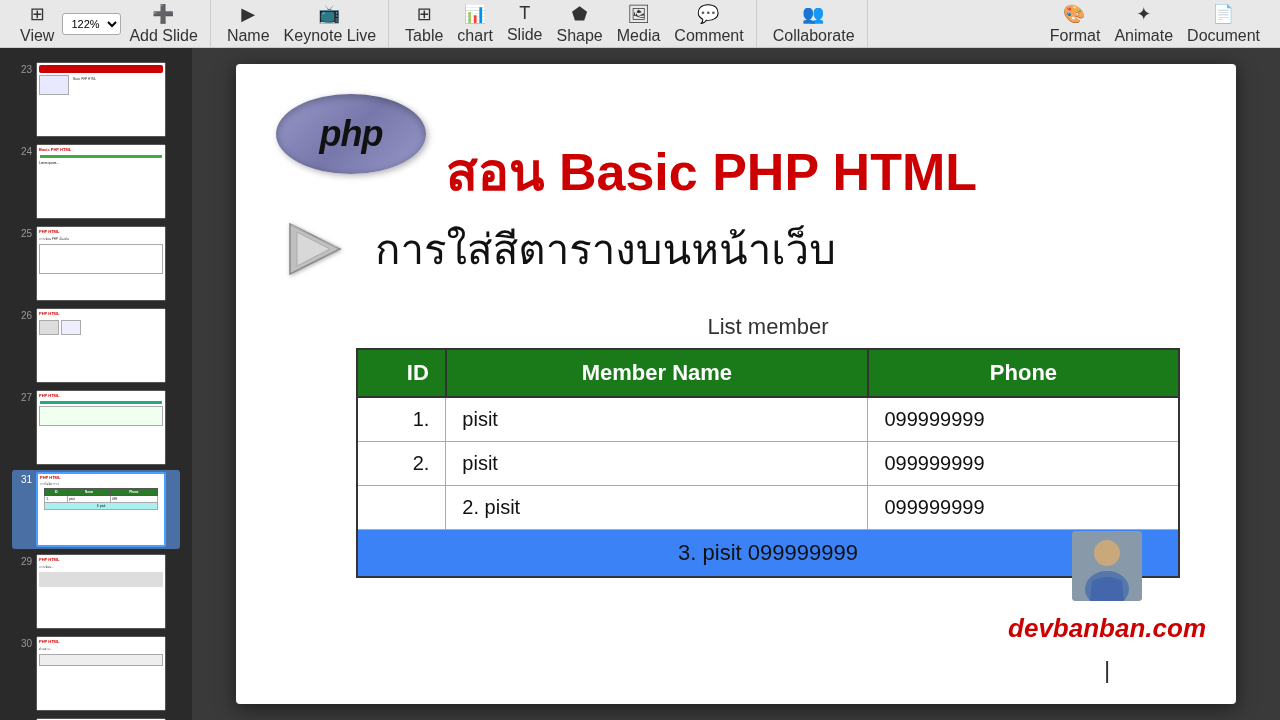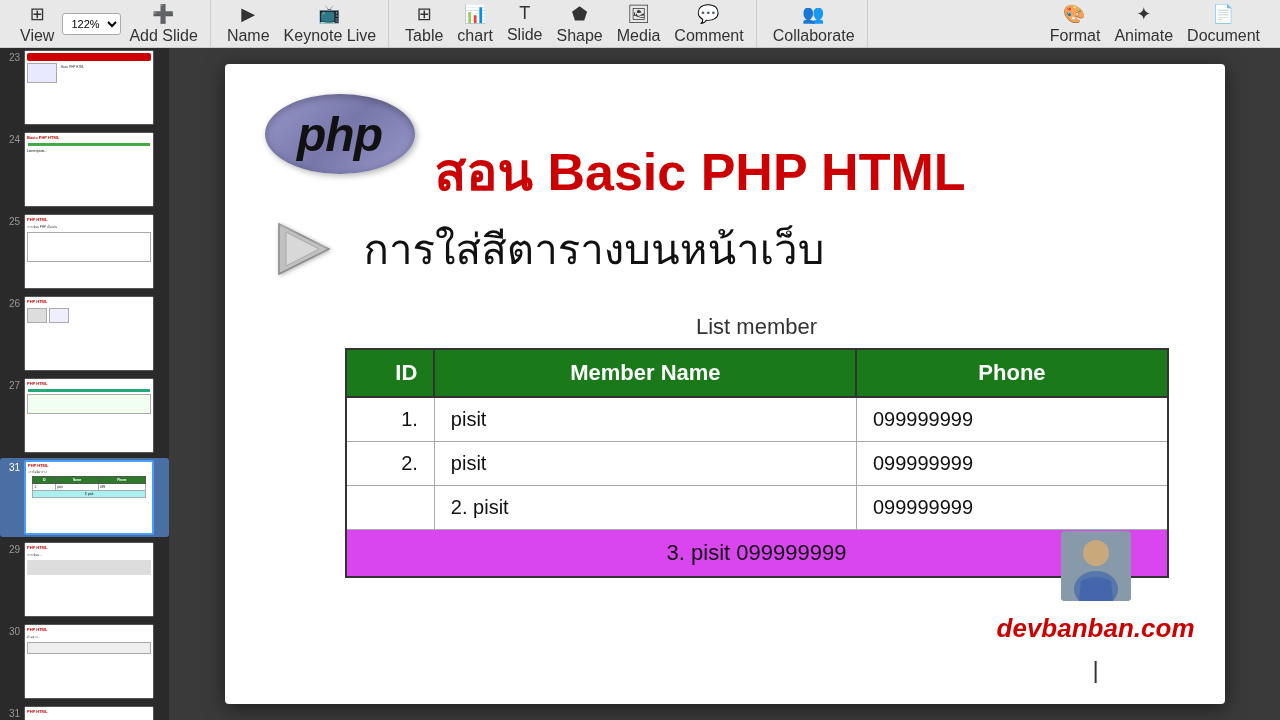--- a/index.html
+++ b/index.html
@@ -56,24 +56,24 @@
 
     
     .main-layout {
       display: flex;
       height: 672px;
       background: #2a2a2a;
     }
 
     
     .sidebar {
-      width: 169px;
+      width: 192px;
       background: #2a2a2a;
       overflow-y: auto;
-      padding: 0;
+      padding: 12px;
       display: flex;
       flex-direction: column;
       gap: 3px;
     }
     .slide-thumb {
       display: flex;
       align-items: flex-start;
       gap: 4px;
       cursor: pointer;
       padding: 2px;
@@ -144,21 +144,21 @@
       height: 80px;
       background: linear-gradient(135deg, #9999cc 0%, #7777aa 50%, #9999cc 100%);
       border-radius: 50%;
       display: flex;
       align-items: center;
       justify-content: center;
       box-shadow: inset 0 2px 8px rgba(0,0,0,0.3), 2px 2px 6px rgba(0,0,0,0.3);
     }
     .php-text {
       font-family: Arial Black, Arial, sans-serif;
-      font-size: 48px;
+      font-size: 36px;
       font-weight: 900;
       font-style: italic;
       color: #111;
       letter-spacing: -1px;
     }
 
     
     .slide-main-title {
       position: absolute;
       top: 66px;
@@ -515,21 +515,21 @@
               <td class="row-id">2.</td>
               <td class="row-name">pisit</td>
               <td class="row-phone">099999999</td>
             </tr>
             <tr>
               <td class="row-id"></td>
               <td class="row-name">2. pisit</td>
               <td class="row-phone">099999999</td>
             </tr>
             <tr>
-              <td colspan="3" style="background:#d946ef;text-align:center;font-size:22px;padding:10px 16px;border:1px solid #aaa;">3. pisit 099999999</td>
+              <td colspan="3" style="background:#3b82f6;text-align:center;font-size:22px;padding:10px 16px;border:1px solid #aaa;">3. pisit 099999999</td>
             </tr>
           </tbody>
         </table>
       </div>
 
       <div class="watermark-area">
         <div class="avatar-circle">
           <svg width="70" height="70" viewBox="0 0 70 70">
             <rect width="70" height="70" fill="#8899aa"></rect>
 

